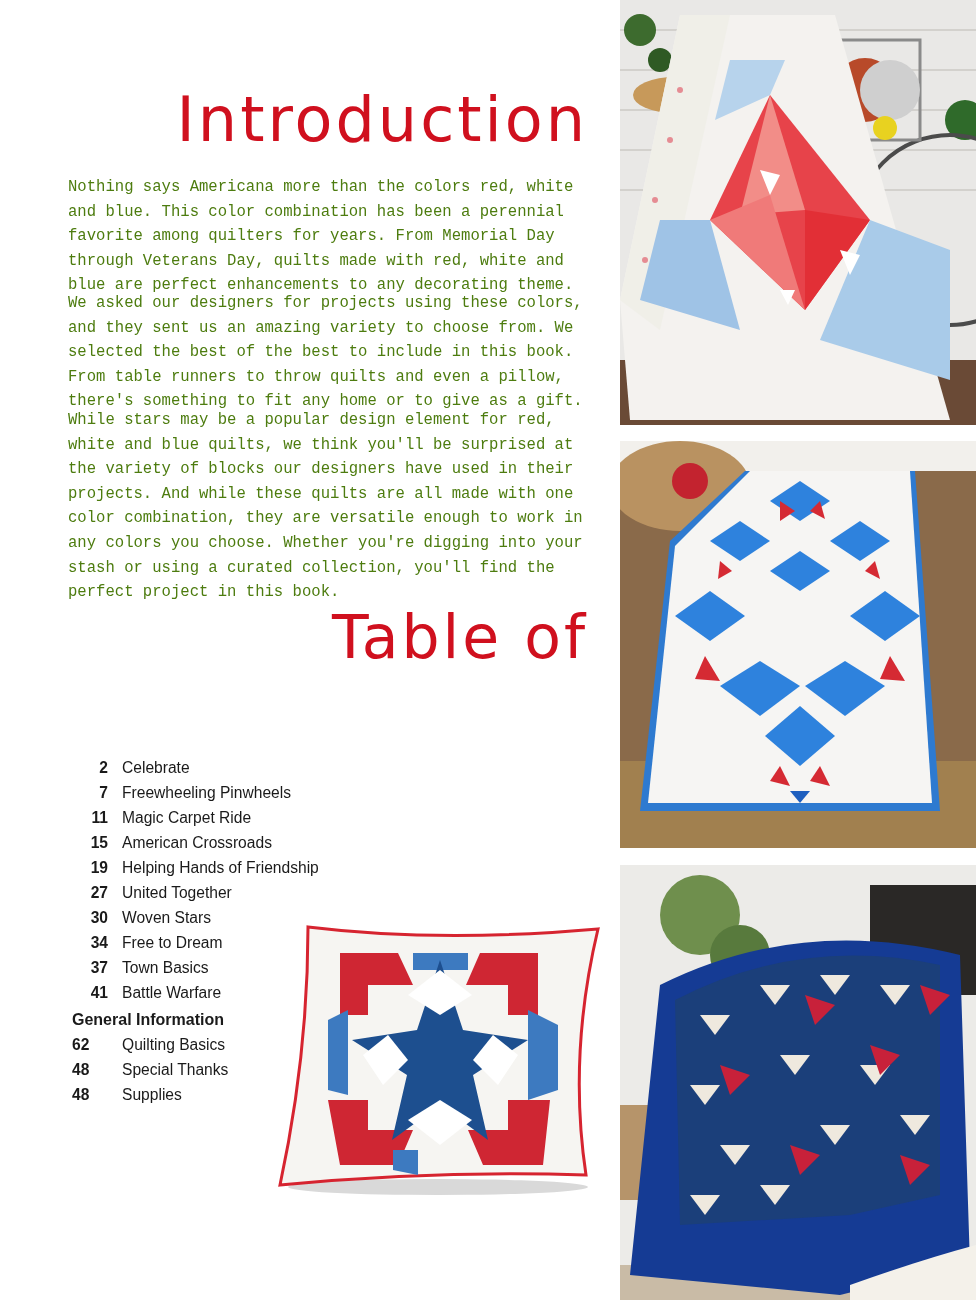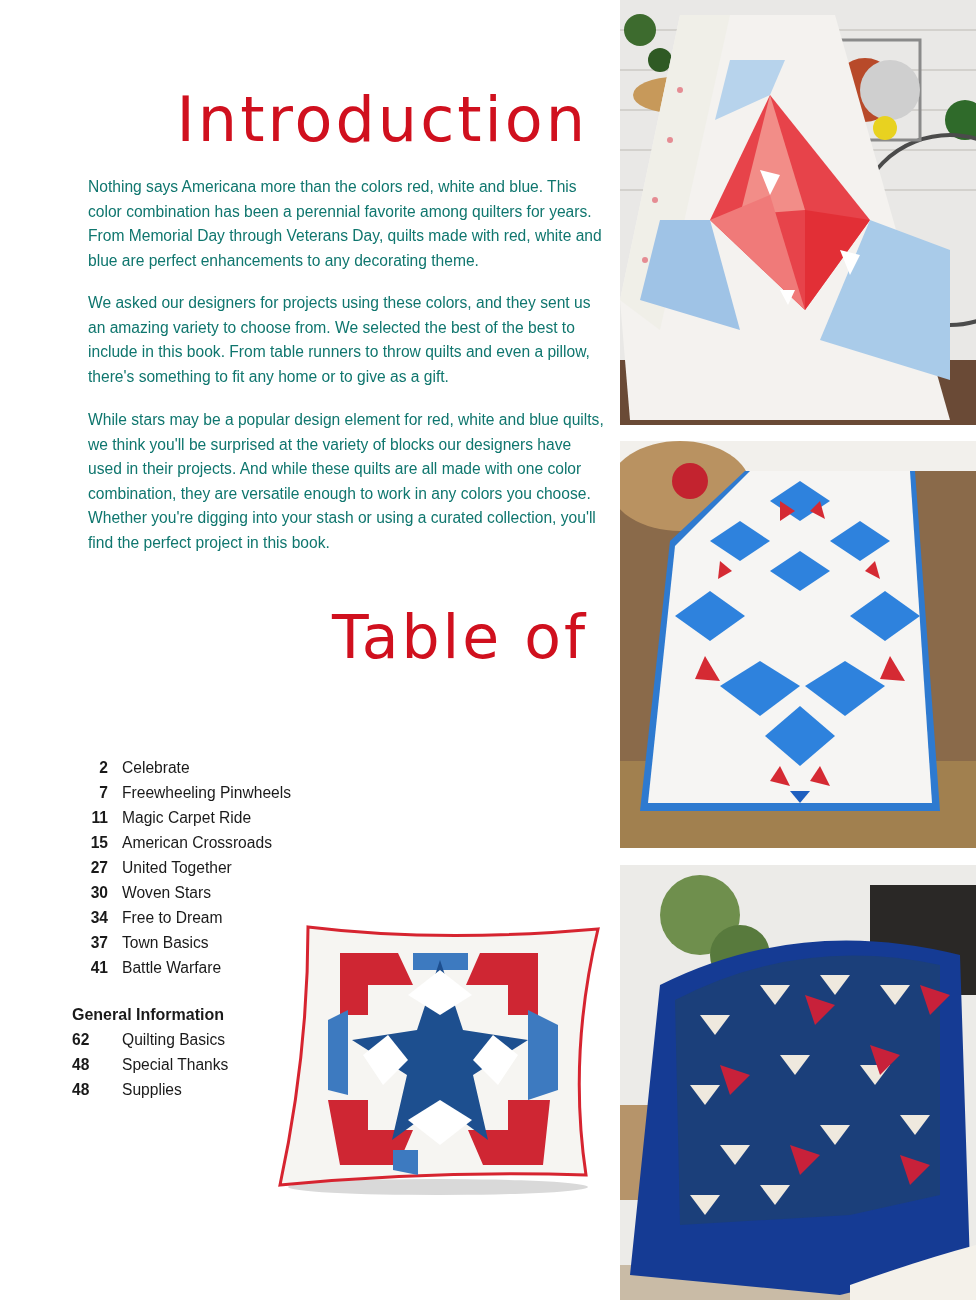--- a/index.html
+++ b/index.html
@@ -8,33 +8,33 @@
 
   .heading {
     position: absolute; left: 72px; width: 516px; text-align: right;
     color: #d0101e; font-family: "DejaVu Sans", sans-serif; font-weight: normal;
     letter-spacing: 3px;
   }
   .h-intro { top: 82px; font-size: 62px; line-height: 76px; }
   .h-toc { top: 606px; font-size: 60px; line-height: 62px; }
 
   .para {
-    position: absolute; left: 88px; width: 520px;
-    font-size: 15.6px; line-height: 24.6px; color: #0f766e;
-    font-family: Liberation Sans, sans-serif;
+    position: absolute; left: 68px; width: 520px;
+    font-size: 15.6px; line-height: 24.6px; color: #4d7c0f;
+    font-family: Liberation Mono, monospace;
   }
   .p1 { top: 175px; }
   .p2 { top: 291px; }
   .p3 { top: 408px; }
 
   .toc { position: absolute; left: 72px; top: 755px; width: 300px; }
   .toc-row { display: flex; height: 25px; align-items: center; font-size: 15.6px; }
   .toc-num { width: 36px; text-align: right; padding-right: 0; font-weight: bold; color: #1a1a1a; }
   .toc-title { margin-left: 14px; color: #1a1a1a; }
-  .toc-section { margin-top: 22px; height: 25px; font-weight: bold; font-size: 16px; line-height: 25px; }
+  .toc-section { margin-top: 2px; height: 25px; font-weight: bold; font-size: 16px; line-height: 25px; }
   .toc-row.sub .toc-num { text-align: left; width: 36px; }
 
   .photo { position: absolute; overflow: hidden; }
   .photo svg { display: block; width: 100%; height: 100%; }
   .ph1 { left: 620px; top: 0; width: 356px; height: 425px; }
   .ph2 { left: 620px; top: 441px; width: 356px; height: 407px; }
   .ph3 { left: 620px; top: 865px; width: 356px; height: 435px; }
   .pillow { position: absolute; left: 268px; top: 915px; width: 334px; height: 285px; }
   .pillow svg { display: block; width: 100%; height: 100%; }
 </style>
@@ -60,20 +60,24 @@
       <span class="toc-num">7</span>
       <span class="toc-title">Freewheeling Pinwheels</span>
     </div>
   <div class="toc-row">
       <span class="toc-num">11</span>
       <span class="toc-title">Magic Carpet Ride</span>
     </div>
   <div class="toc-row">
       <span class="toc-num">15</span>
       <span class="toc-title">American Crossroads</span>
+    </div>
+  <div class="toc-row">
+      <span class="toc-num">19</span>
+      <span class="toc-title">Helping Hands of Friendship</span>
     </div>
   <div class="toc-row">
       <span class="toc-num">27</span>
       <span class="toc-title">United Together</span>
     </div>
   <div class="toc-row">
       <span class="toc-num">30</span>
       <span class="toc-title">Woven Stars</span>
     </div>
   <div class="toc-row">

